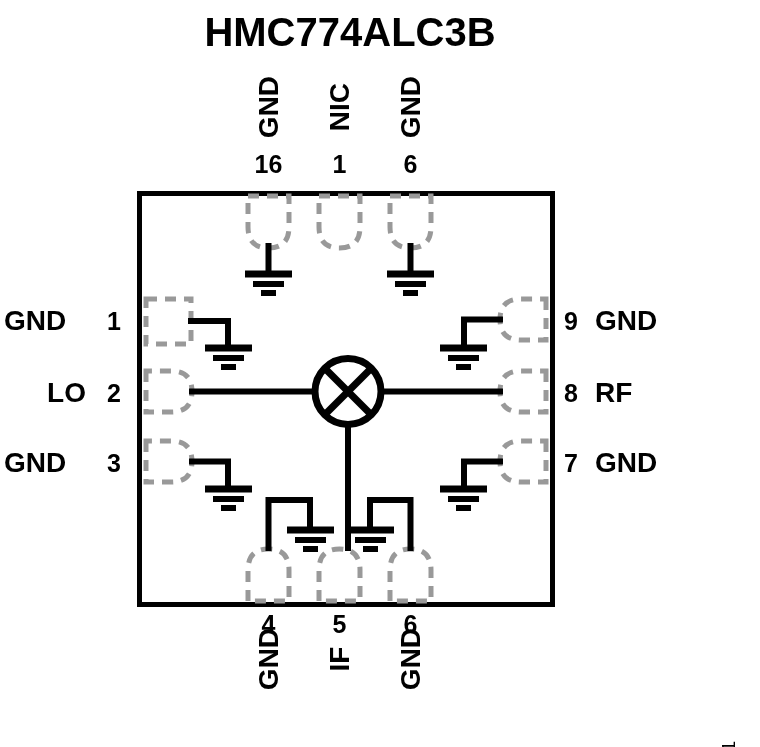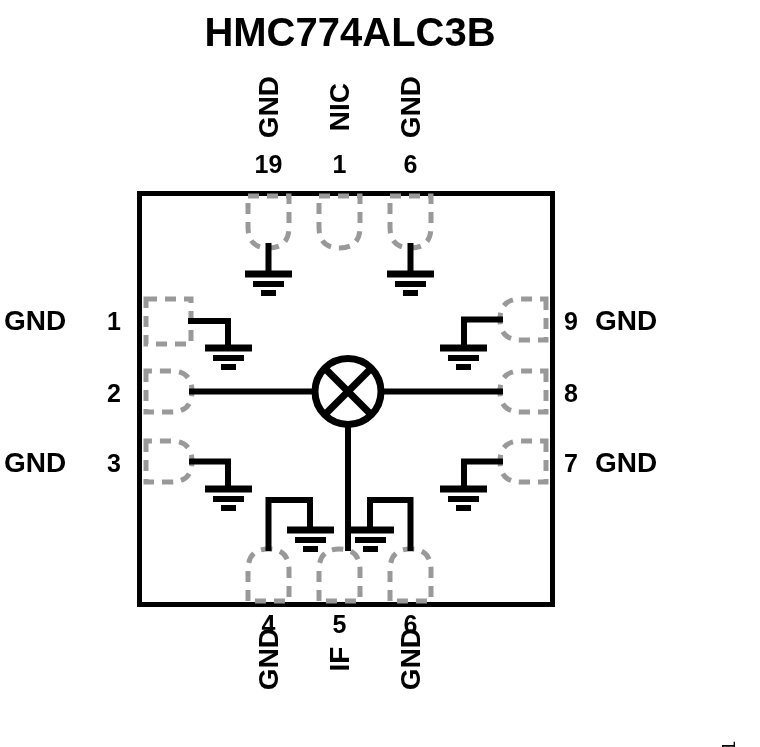--- a/index.html
+++ b/index.html
@@ -163,40 +163,42 @@
     <line x1="348" y1="425" x2="348" y2="551" stroke="#000000" stroke-width="6"></line>
 
     <g>
       <circle cx="348" cy="391.5" r="33" fill="#ffffff" stroke="#000000" stroke-width="7"></circle>
       <line x1="325" y1="368.5" x2="371" y2="414.5" stroke="#000000" stroke-width="7"></line>
       <line x1="371" y1="368.5" x2="325" y2="414.5" stroke="#000000" stroke-width="7"></line>
     </g>
   </svg>
 
   <div class="pin-label rot-ccw" style="left:214px; top:93px; width:110px; text-align:center;">GND</div>
-  <div class="pin-num" style="left:248px; top:152px; width:41px; text-align:center;">19</div>
+  <div class="pin-num" style="left:248px; top:152px; width:41px; text-align:center;">16</div>
 
   <div class="pin-label rot-ccw" style="left:285px; top:93px; width:110px; text-align:center;">NIC</div>
   <div class="pin-num" style="left:319px; top:152px; width:41px; text-align:center;">1</div>
 
   <div class="pin-label rot-ccw" style="left:356px; top:93px; width:110px; text-align:center;">GND</div>
   <div class="pin-num" style="left:390px; top:152px; width:41px; text-align:center;">6</div>
 
   <div class="pin-label" style="left:4px; top:307px; width:82px; text-align:left;">GND</div>
   <div class="pin-num" style="left:104px; top:309px; width:20px; text-align:center;">1</div>
 
+  <div class="pin-label" style="left:4px; top:379px; width:82px; text-align:right;">LO</div>
   <div class="pin-num" style="left:104px; top:381px; width:20px; text-align:center;">2</div>
 
   <div class="pin-label" style="left:4px; top:449px; width:82px; text-align:left;">GND</div>
   <div class="pin-num" style="left:104px; top:451px; width:20px; text-align:center;">3</div>
 
   <div class="pin-num" style="left:561px; top:309px; width:20px; text-align:center;">9</div>
   <div class="pin-label" style="left:595px; top:307px; width:110px; text-align:left;">GND</div>
 
   <div class="pin-num" style="left:561px; top:381px; width:20px; text-align:center;">8</div>
+  <div class="pin-label" style="left:595px; top:379px; width:110px; text-align:left;">RF</div>
 
   <div class="pin-num" style="left:561px; top:451px; width:20px; text-align:center;">7</div>
   <div class="pin-label" style="left:595px; top:449px; width:110px; text-align:left;">GND</div>
 
   <div class="pin-num" style="left:248px; top:612px; width:41px; text-align:center;">4</div>
   <div class="pin-label rot-cw" style="left:214px; top:645px; width:110px; text-align:center;">GND</div>
 
   <div class="pin-num" style="left:319px; top:612px; width:41px; text-align:center;">5</div>
   <div class="pin-label rot-cw" style="left:285px; top:645px; width:110px; text-align:center;">IF</div>
 

